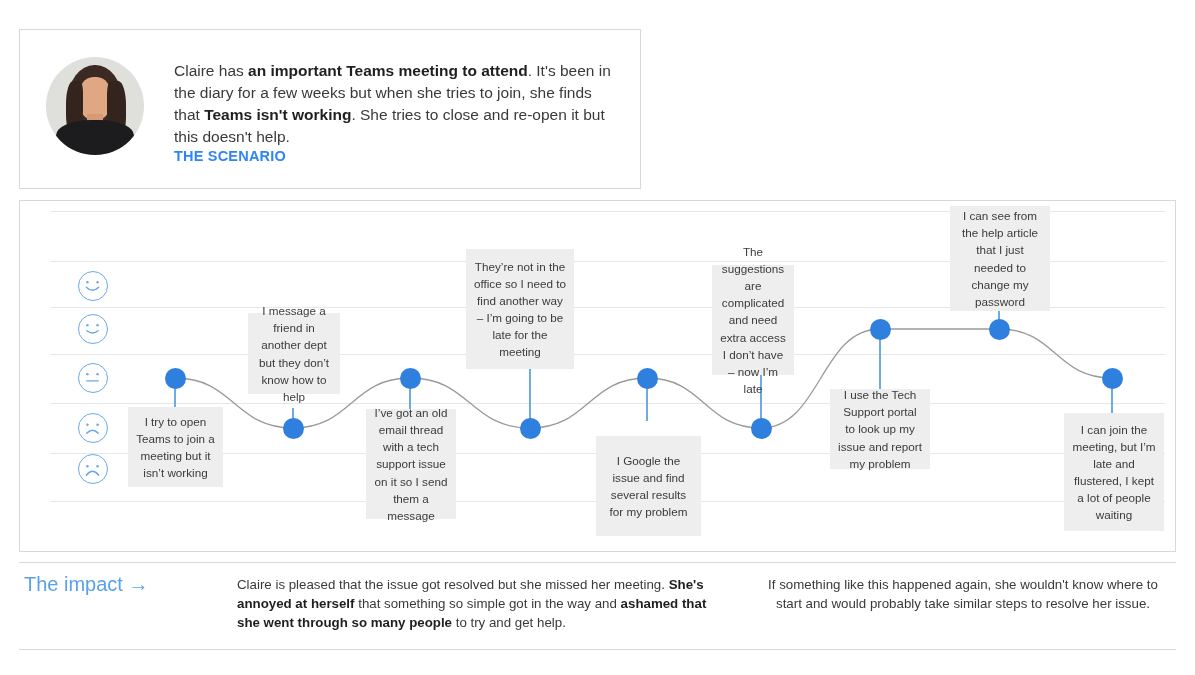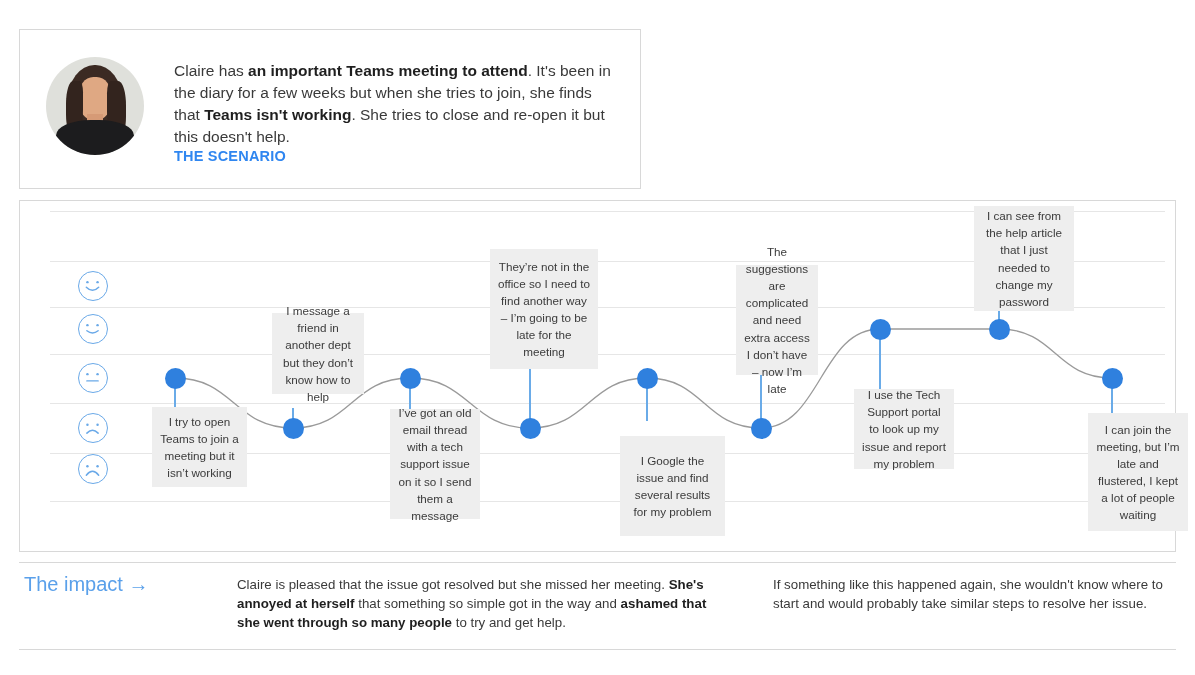--- a/index.html
+++ b/index.html
@@ -168,21 +168,20 @@
     background: #eeeeee;
     color: #3b3b3b;
     font-size: 11.7px;
     line-height: 1.46;
     text-align: center;
     box-sizing: border-box;
     padding: 6px 7px;
     display: flex;
     align-items: center;
     justify-content: center;
-    margin-left: 24px;
   }
 
   
   #impact-panel {
     position: absolute;
     left: 19px;
     top: 562px;
     width: 1157px;
     height: 88px;
     border-top: 1px solid #d8d8d8;
@@ -205,22 +204,23 @@
     flex: none;
     font-size: 13.3px;
     line-height: 1.44;
     margin-top: 12px;
     color: #3a3a3a;
   }
   #impact-col-2 {
     flex: 1;
     font-size: 13.3px;
     line-height: 1.44;
-    margin: 12px 12px 0 28px;
+    margin: 12px 12px 0 17px;
     color: #3a3a3a;
+    text-align: center;
   }
   #impact-col-1 b, #impact-col-2 b { font-weight: bold; color: #1f1f1f; }
 </style>
 </head>
 <body>
 
 <div id="scenario-panel">
   <div id="avatar">
     <div class="av-hair"></div>
     <div class="av-face"></div>

